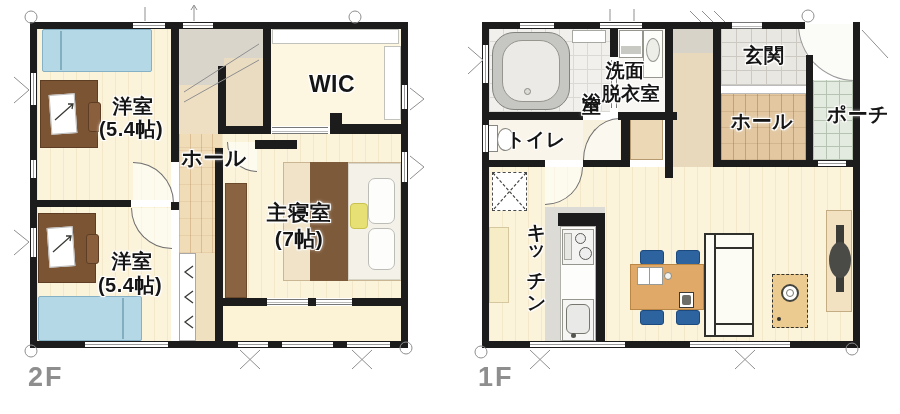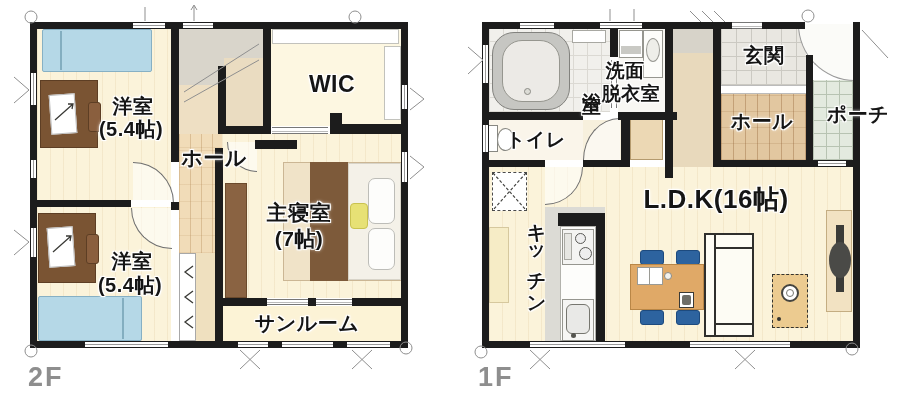--- a/index.html
+++ b/index.html
@@ -123,21 +123,20 @@
     <div class="winv" style="left:401px;top:152px;width:7px;height:30px;"></div>
 
     <div class="lbl" style="left:133px;top:106px;font-size:20px;">洋室</div>
     <div class="lbl" style="left:131px;top:129px;font-size:20px;">(5.4帖)</div>
     <div class="lbl" style="left:332px;top:84px;font-size:23px;">WIC</div>
     <div class="lbl" style="left:214px;top:157px;font-size:21px;">ホール</div>
     <div class="lbl" style="left:299px;top:212px;font-size:21px;">主寝室</div>
     <div class="lbl" style="left:299px;top:238px;font-size:21px;">(7帖)</div>
     <div class="lbl" style="left:132px;top:261px;font-size:20px;">洋室</div>
     <div class="lbl" style="left:130px;top:285px;font-size:20px;">(5.4帖)</div>
-    <div class="lbl" style="left:307px;top:323px;font-size:20px;">サンルーム</div>
     <div class="flab" style="left:28px;top:362px;">2F</div>
   </div>
 
   <div class="abs" style="left:450px;top:0;width:450px;height:414px;left:0;width:900px;">
 
     <div class="room tileb" style="left:489px;top:29px;width:121px;height:83px;"></div>
     <div class="fur" style="left:492px;top:32px;width:78px;height:78px;background:#c6c6c2;border:1.5px solid #82827e;border-radius:22px;"></div>
     <div class="fur" style="left:502px;top:40px;width:58px;height:62px;background:#eceae6;border:1px solid #96968f;border-radius:20px;"></div>
     <div class="fur" style="left:524px;top:88px;width:7px;height:7px;border:1px solid #8b8b85;border-radius:50%;background:#dcdcd6;"></div>
     <div class="fur" style="left:572px;top:30px;width:34px;height:13px;background:#fff;border:1px solid #a8a8a2;"></div>
@@ -227,21 +226,20 @@
     <div class="winh" style="left:690px;top:341px;width:100px;height:7px;"></div>
 
     <div class="lbl vlbl" style="left:592px;top:80px;font-size:19px;">浴室</div>
     <div class="lbl" style="left:625px;top:70px;font-size:19px;">洗面</div>
     <div class="lbl" style="left:631px;top:93px;font-size:19px;">脱衣室</div>
     <div class="lbl" style="left:536px;top:139px;font-size:19px;">トイレ</div>
     <div class="lbl" style="left:764px;top:55px;font-size:20px;">玄関</div>
     <div class="lbl" style="left:762px;top:121px;font-size:20px;">ホール</div>
     <div class="lbl" style="left:858px;top:114px;font-size:20px;">ポーチ</div>
     <div class="lbl vlbl" style="left:537px;top:258px;font-size:19px;">キッチン</div>
-    <div class="lbl" style="left:716px;top:199px;font-size:26px;">L.D.K(16帖)</div>
     <div class="flab" style="left:478px;top:362px;">1F</div>
   </div>
 
   <svg class="overlay" width="900" height="414" viewBox="0 0 900 414">
     <g stroke="#8f8f8f" stroke-width="1" fill="none">
       <circle cx="31" cy="17" r="6"></circle>
         <circle cx="355" cy="17" r="6"></circle>
       <circle cx="31" cy="351" r="6"></circle>
         <circle cx="406" cy="348" r="6"></circle>
       <circle cx="808" cy="16" r="6"></circle>

